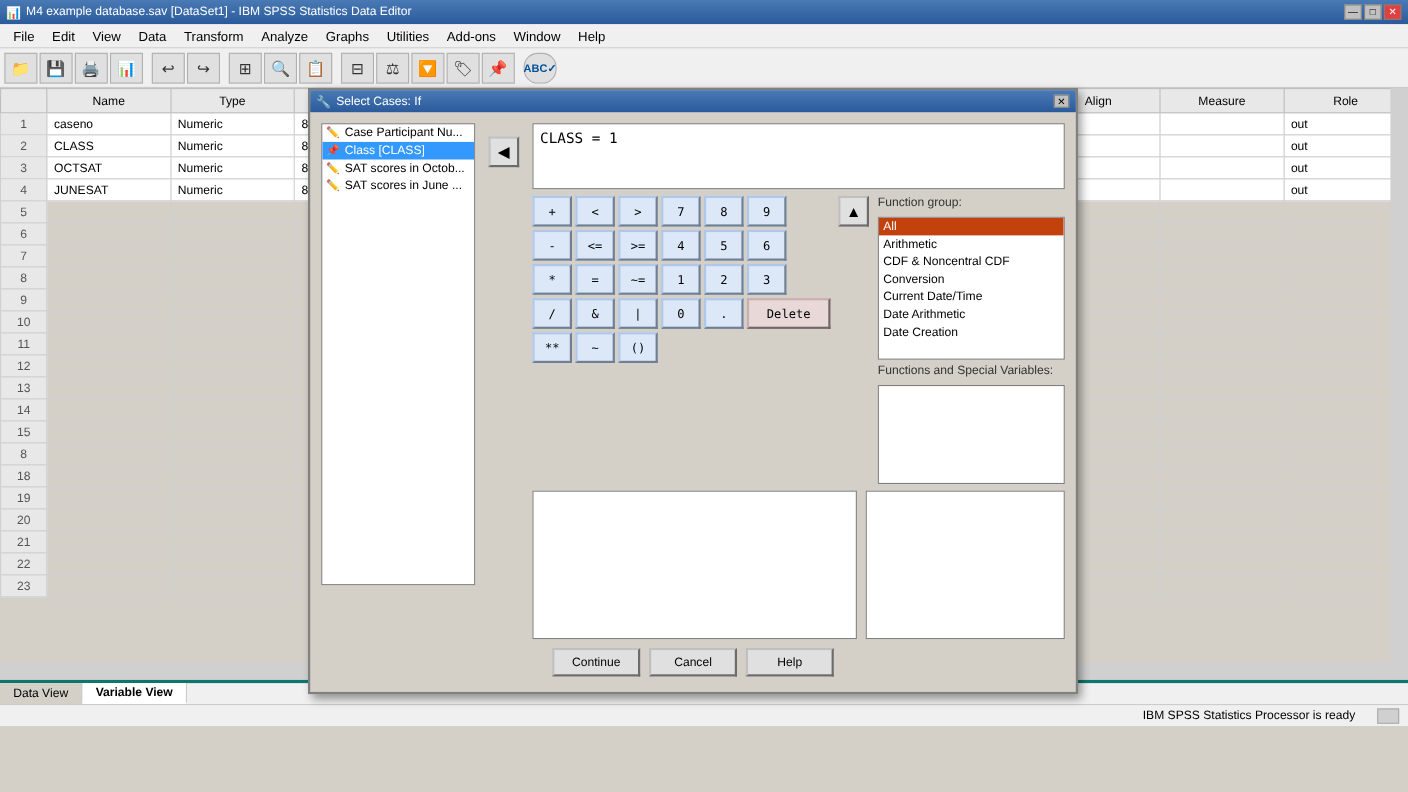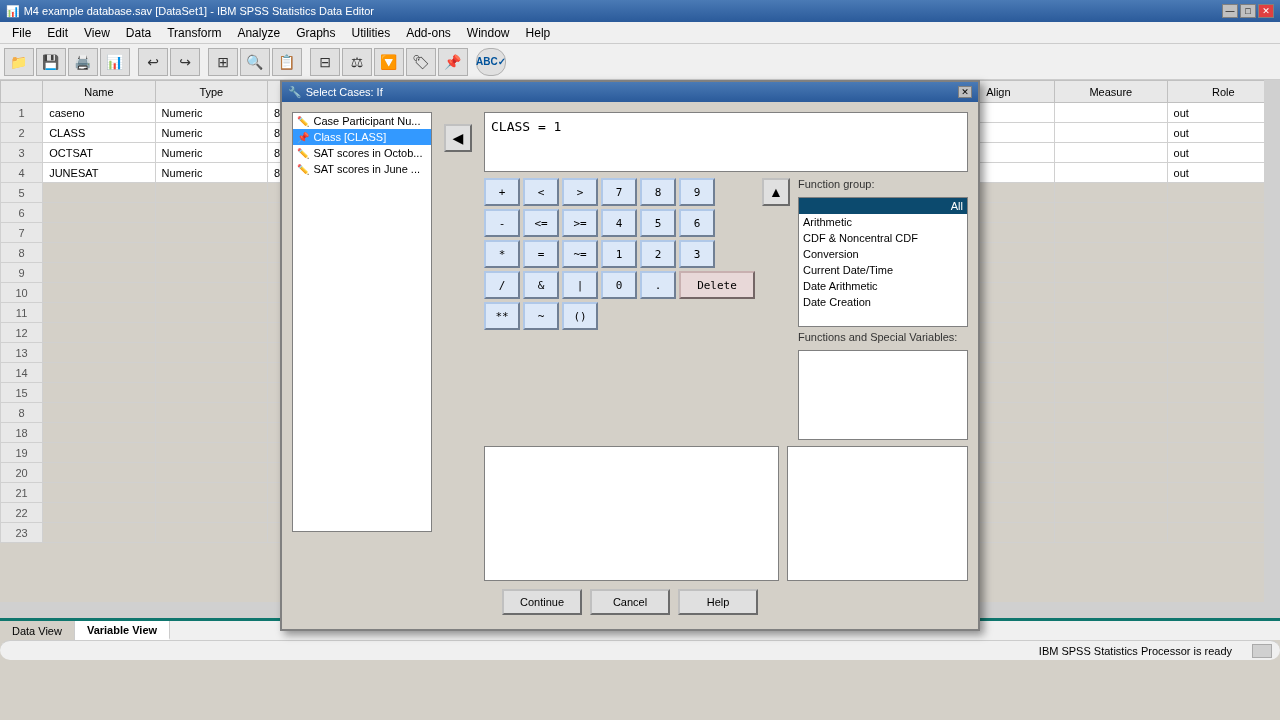--- a/index.html
+++ b/index.html
@@ -116,21 +116,20 @@
     
     .status-bar {
       background: #f0f0f0;
       border-top: 1px solid #ccc;
       height: 20px;
       display: flex;
       align-items: center;
       justify-content: flex-end;
       padding: 0 8px;
       font-size: 11px;
-      border-radius: 10px;
     }
 
     
     .dialog-overlay {
       position: fixed;
       top: 80px;
       left: 280px;
       width: 700px;
       background: #d4d0c8;
       border: 2px solid #808080;
@@ -758,21 +757,21 @@
           </div>
 
           <div style="display:flex; align-items:flex-end; padding-bottom:0px;">
             <div class="up-arrow-btn">▲</div>
           </div>
 
           <div style="display:flex; flex-direction:column; gap:4px; flex:1;">
             <div class="dialog-section-label">Function group:</div>
             <div class="func-panel" style="height: 130px; width: 170px;">
               <div id="func-group-list">
-                  <div style="padding: 2px 4px; font-size: 11px; cursor: pointer; background: #0c4a6e; color: white; text-align: right;">All</div>
+                  <div style="padding: 2px 4px; font-size: 11px; cursor: pointer; background: #c2410c; color: white;">All</div>
                   <div style="padding: 2px 4px; font-size: 11px; cursor: pointer;">Arithmetic</div>
                   <div style="padding: 2px 4px; font-size: 11px; cursor: pointer;">CDF &amp; Noncentral CDF</div>
                   <div style="padding: 2px 4px; font-size: 11px; cursor: pointer;">Conversion</div>
                   <div style="padding: 2px 4px; font-size: 11px; cursor: pointer;">Current Date/Time</div>
                   <div style="padding: 2px 4px; font-size: 11px; cursor: pointer;">Date Arithmetic</div>
                   <div style="padding: 2px 4px; font-size: 11px; cursor: pointer;">Date Creation</div>
                 </div>
             </div>
             <div class="dialog-section-label">Functions and Special Variables:</div>
             <div class="func-panel" style="height: 90px; width: 170px;"></div>

